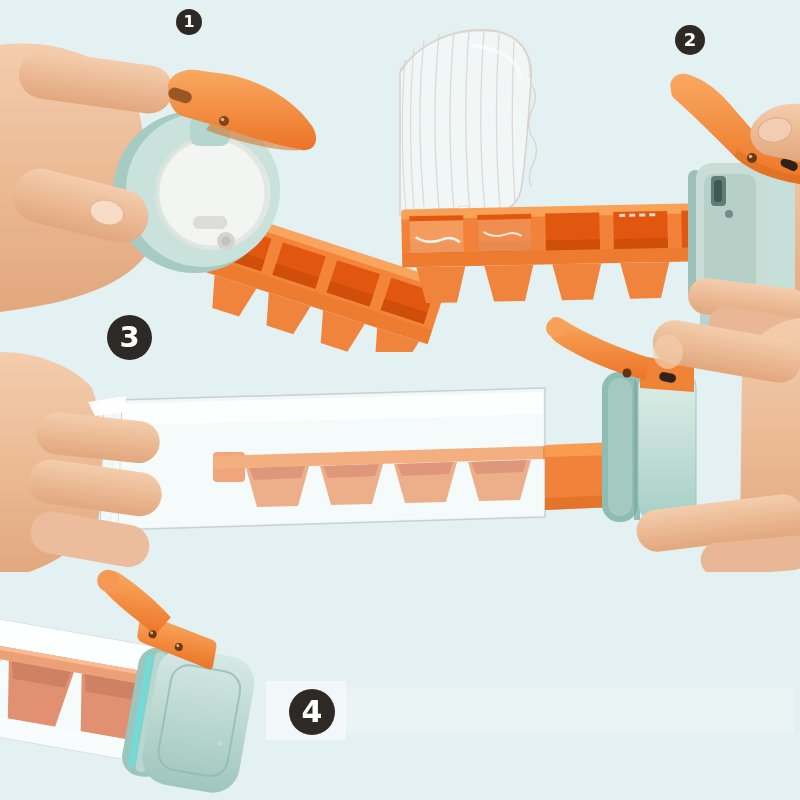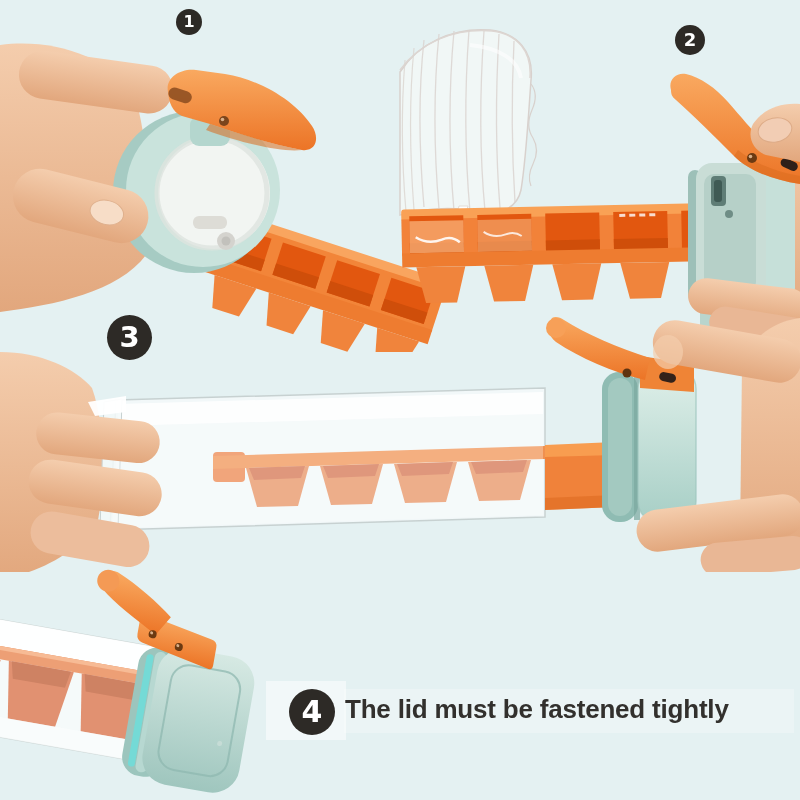--- a/index.html
+++ b/index.html
@@ -315,15 +315,14 @@
     </g>
   </g>
 </svg>
 
 <div class="badge4-box"></div>
 <div class="caption-box"></div>
 <div class="badge b1">1</div>
 <div class="badge b2">2</div>
 <div class="badge b3">3</div>
 <div class="badge b4">4</div>
-<div class="caption">The lid must be fastened tightly</div>
 
 </div>
 
 </body></html>

